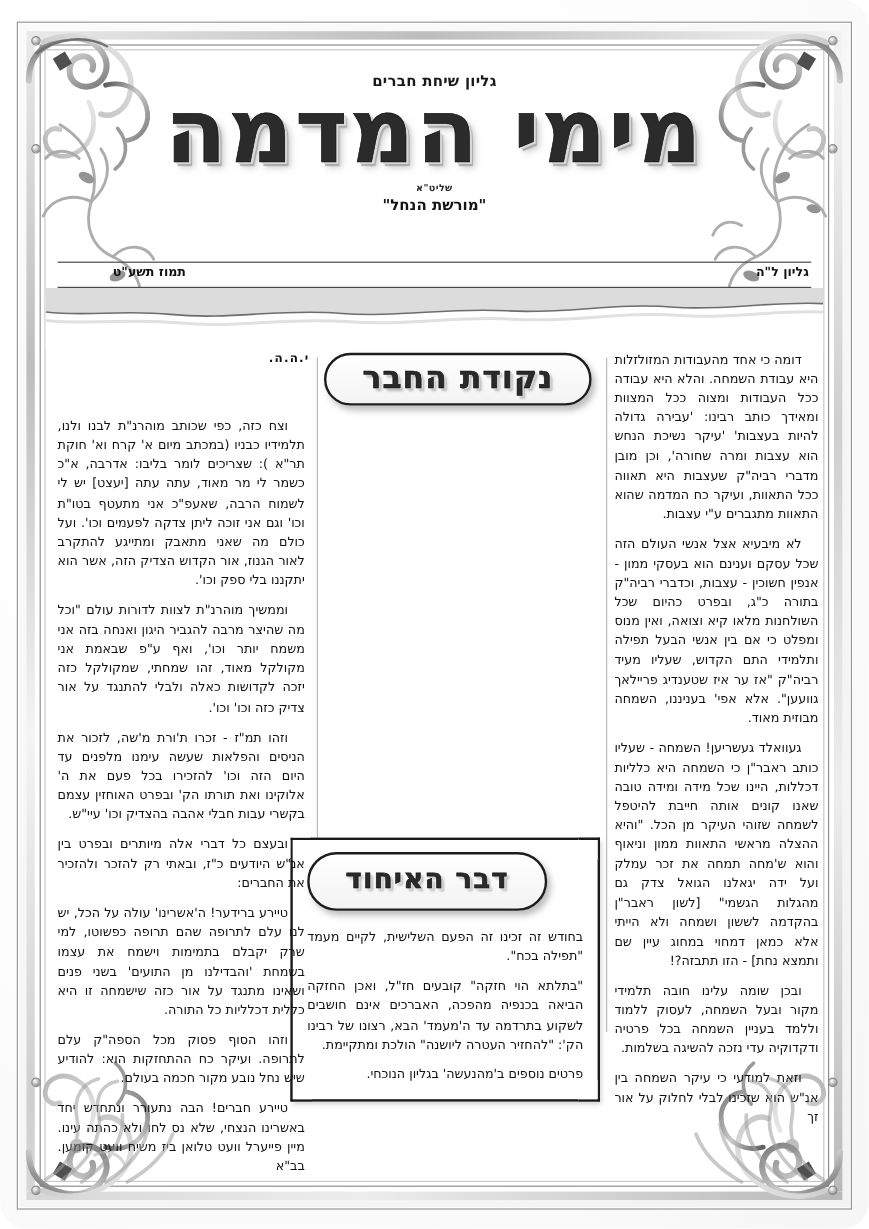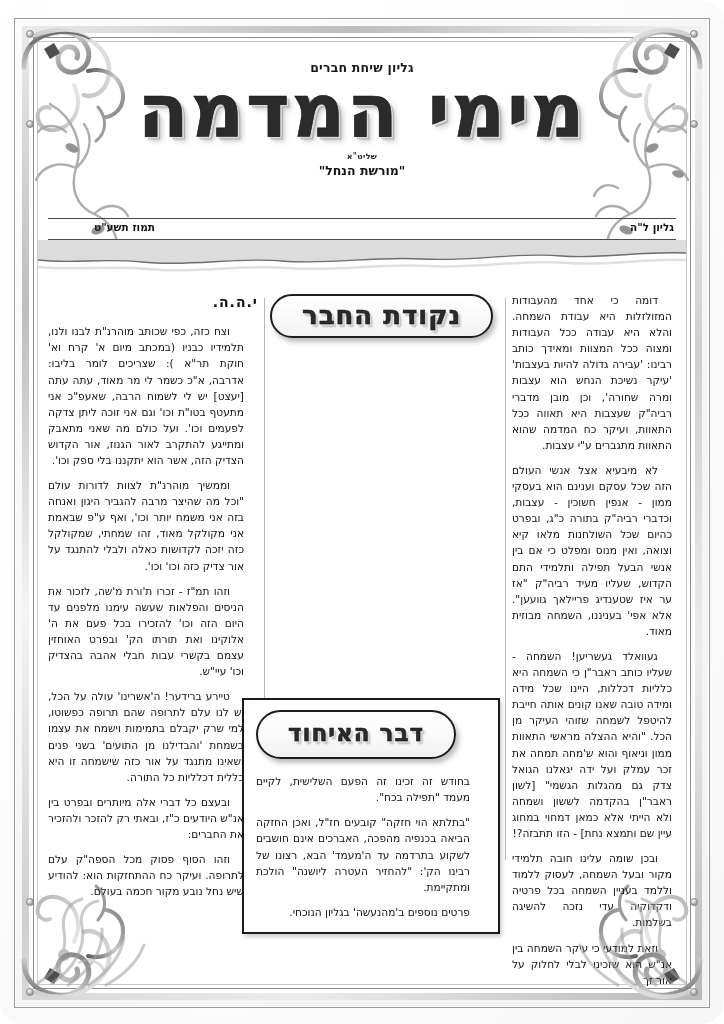--- a/index.html
+++ b/index.html
@@ -103,30 +103,30 @@
 
   
   .content{
     position:absolute;left:38px;right:38px;top:292px;bottom:44px;
   }
   .col{
     position:absolute;top:0;bottom:0;
     font-size:10.6px;line-height:1.52;color:#111;
     text-align:justify;
   }
-  .col p{margin:0 14px 9px 0;text-indent:14px;}
+  .col p{margin:0 4px 9px 0;text-indent:14px;}
   .col-right{right:0;width:174px;}
   .col-mid{right:186px;width:230px;}
   .col-left{right:428px;width:210px;}
   .col-divider{
     position:absolute;top:6px;bottom:120px;width:1px;background:#b9b9b9;
   }
   .div-1{right:180px;} .div-2{right:421px;}
 
-  .byline{font-size:14px;font-weight:bold;color:#111;text-align:right;margin-bottom:10px;letter-spacing:1px;}
+  .byline{font-size:10px;font-weight:bold;color:#111;text-align:right;margin-bottom:40px;letter-spacing:1px;}
 
   
   .pill-wrap{text-align:left;margin-bottom:14px;}
   .pill{
     display:inline-block;
     padding:4px 30px 6px;
     border:2px solid #1d1d1d;
     border-radius:26px;
     background:linear-gradient(#ffffff,#f3f3f3);
     box-shadow:3px 4px 5px rgba(110,110,110,.45);
@@ -152,21 +152,21 @@
     box-shadow:2px 3px 4px rgba(120,120,120,.35);
   }
   
   .notch{position:absolute;width:16px;height:16px;background:#ffffff;border:2px solid #1a1a1a;}
   .n-tl{left:-2px;top:-2px;border-right:none;border-bottom:none;border-radius:0 0 14px 0;
         box-shadow:-1px -1px 0 0 #fff;}
   .n-tr{right:-2px;top:-2px;border-left:none;border-bottom:none;border-radius:0 0 0 14px;}
   .n-bl{left:-2px;bottom:-2px;border-right:none;border-top:none;border-radius:0 14px 0 0;}
   .n-br{right:-2px;bottom:-2px;border-left:none;border-top:none;border-radius:14px 0 0 0;}
   .callout .body{font-size:10.6px;line-height:1.55;color:#111;text-align:justify;}
-  .callout .body p{margin:0 16px 8px 0;text-indent:0;}
+  .callout .body p{margin:0 0 8px 0;text-indent:0;}
   .callout .body p.last{margin-bottom:0;text-align:right;}
 
   
   .orn-bl{position:absolute;left:34px;bottom:36px;width:120px;height:95px;opacity:.55;}
   .orn-br{position:absolute;right:34px;bottom:36px;width:120px;height:95px;opacity:.55;transform:scaleX(-1);}
 </style>
 </head>
 <body>
 
 <div id="page">
@@ -319,23 +319,24 @@
           <p class="last">פרטים נוספים ב'מהנעשה' בגליון הנוכחי.</p>
         </div>
       </div>
     </div>
 
     <div class="col col-left">
       <div class="byline">י.ה.ה.</div>
       <p>וצח כזה, כפי שכותב מוהרנ"ת לבנו ולנו, תלמידיו כבניו (במכתב מיום א' קרח וא' חוקת תר"א ): שצריכים לומר בליבו: אדרבה, א"כ כשמר לי מר מאוד, עתה עתה [יעצט] יש לי לשמוח הרבה, שאעפ"כ אני מתעטף בטו"ת וכו' וגם אני זוכה ליתן צדקה לפעמים וכו'. ועל כולם מה שאני מתאבק ומתייגע להתקרב לאור הגנוז, אור הקדוש הצדיק הזה, אשר הוא יתקננו בלי ספק וכו'.</p>
       <p>וממשיך מוהרנ"ת לצוות לדורות עולם "וכל מה שהיצר מרבה להגביר היגון ואנחה בזה אני משמח יותר וכו', ואף ע"פ שבאמת אני מקולקל מאוד, זהו שמחתי, שמקולקל כזה יזכה לקדושות כאלה ולבלי להתנגד על אור צדיק כזה וכו' וכו'.</p>
       <p>וזהו תמ"ז - זכרו ת'ורת מ'שה, לזכור את הניסים והפלאות שעשה עימנו מלפנים עד היום הזה וכו' להזכירו בכל פעם את ה' אלוקינו ואת תורתו הק' ובפרט האוחזין עצמם בקשרי עבות חבלי אהבה בהצדיק וכו' עיי"ש.</p>
+      <p>ובעצם כל דברי אלה מיותרים ובפרט בין אנ"ש היודעים כ"ז, ובאתי רק להזכר ולהזכיר את החברים:</p>
       <p>טיירע ברידער! ה'אשרינו' עולה על הכל, יש לנו עלם לתרופה שהם תרופה כפשוטו, למי שרק יקבלם בתמימות וישמח את עצמו בשמחת 'והבדילנו מן התועים' בשני פנים ושאינו מתנגד על אור כזה שישמחה זו היא כללית דכלליות כל התורה.</p>
-      <p>ובעצם כל דברי אלה מיותרים ובפרט בין אנ"ש היודעים כ"ז, ובאתי רק להזכר ולהזכיר את החברים:</p>
       <p>וזהו הסוף פסוק מכל הספה"ק עלם לתרופה. ועיקר כח ההתחזקות הוא: להודיע שיש נחל נובע מקור חכמה בעולם.</p>
+      <p>טיירע חברים! הבה נתעורר ונתחדש יחד באשרינו הנצחי, שלא נס לחו ולא כהתה עינו. מיין פייערל וועט טלואן ביז משיח וועט קומען. בב"א</p>
     </div>
 
   </div>
 
   <svg class="orn-bl" viewBox="0 0 120 95">
     <g fill="none" stroke="#9e9e9e" stroke-width="3" stroke-linecap="round">
       <path d="M4,90 C24,78 34,58 30,38 C27,22 34,10 48,6"></path>
       <path d="M18,90 C40,76 52,54 48,34 C45,20 52,10 64,8"></path>
       <path d="M34,92 C56,78 70,56 68,36"></path>
       <path d="M54,92 C74,80 88,62 90,44"></path>

